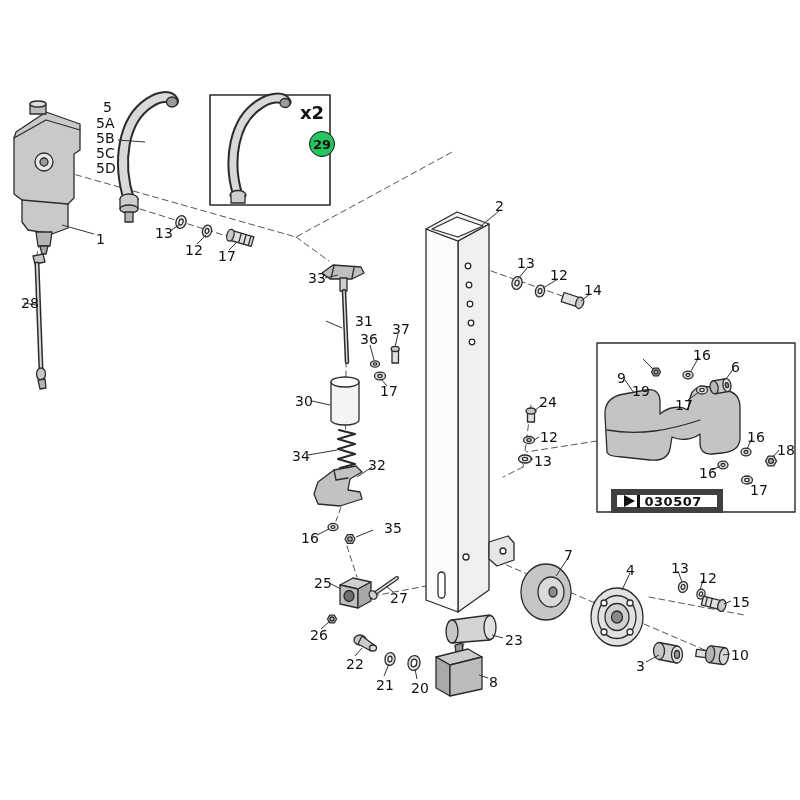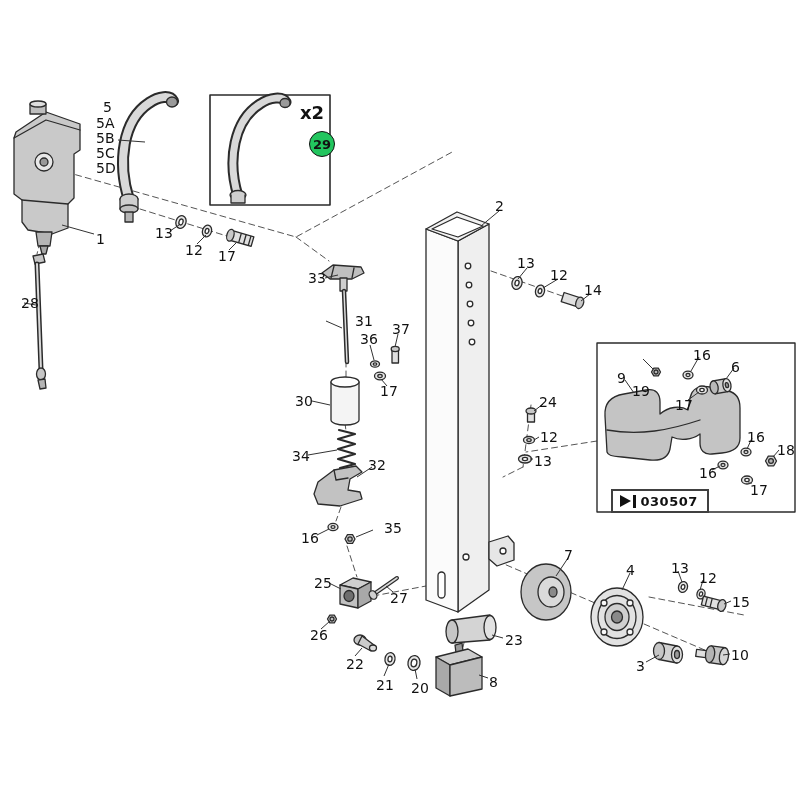--- a/index.html
+++ b/index.html
@@ -16,22 +16,22 @@
     position:absolute; font-size:14px; line-height:1.1; color:#111; white-space:nowrap;
   }
   .qty { position:absolute; left:300px; top:102px; font-size:18px; font-weight:700; }
   .balloon {
     position:absolute; left:309px; top:131px; width:26px; height:26px;
     border:1.6px solid #111; border-radius:50%; background:#22c55e;
     display:flex; align-items:center; justify-content:center;
     font-size:13px; font-weight:600;
   }
   .serial {
-    position:absolute; left:611px; top:489px; width:98px; height:24px;
-    border:2px solid #404040; background:#fff;
+    position:absolute; left:611px; top:489px; width:112px; height:24px;
+    border:6px solid #404040; background:#fff;
     display:flex; align-items:center; gap:5px; padding:0 7px;
     font-size:13px; font-weight:600; letter-spacing:.5px;
   }
   .serial .tri {
     width:0; height:0;
     border-top:6px solid transparent; border-bottom:6px solid transparent;
     border-left:11px solid #111;
   }
   .serial .bar { width:2.5px; height:13px; background:#111; margin-left:-3px; }
 </style>

